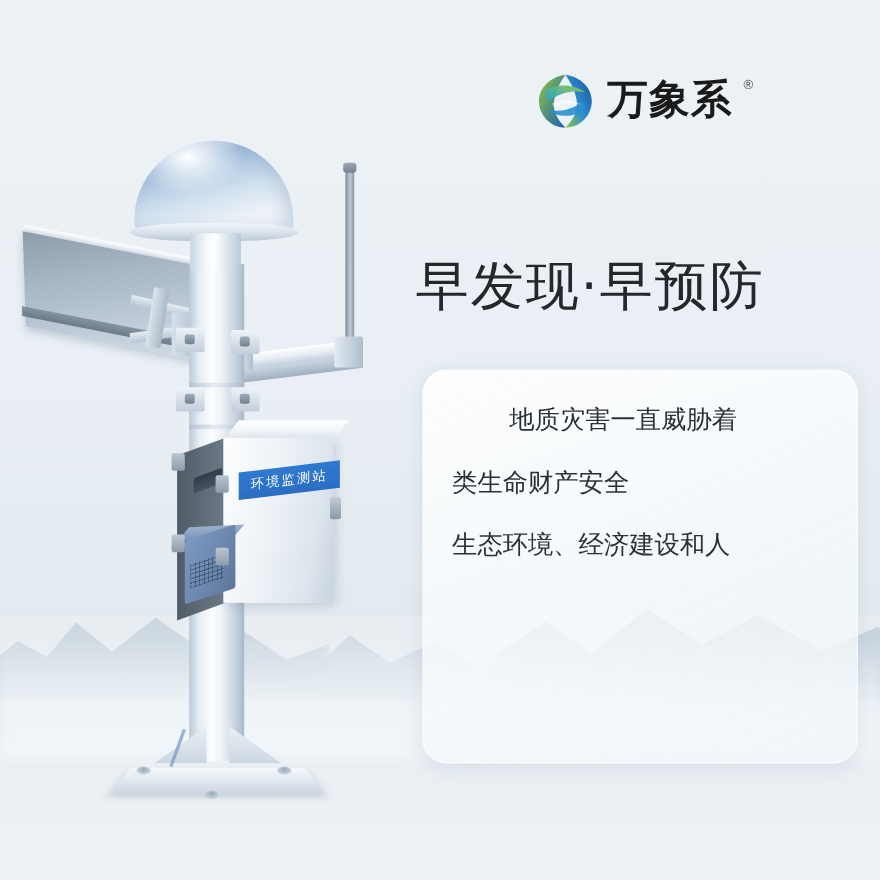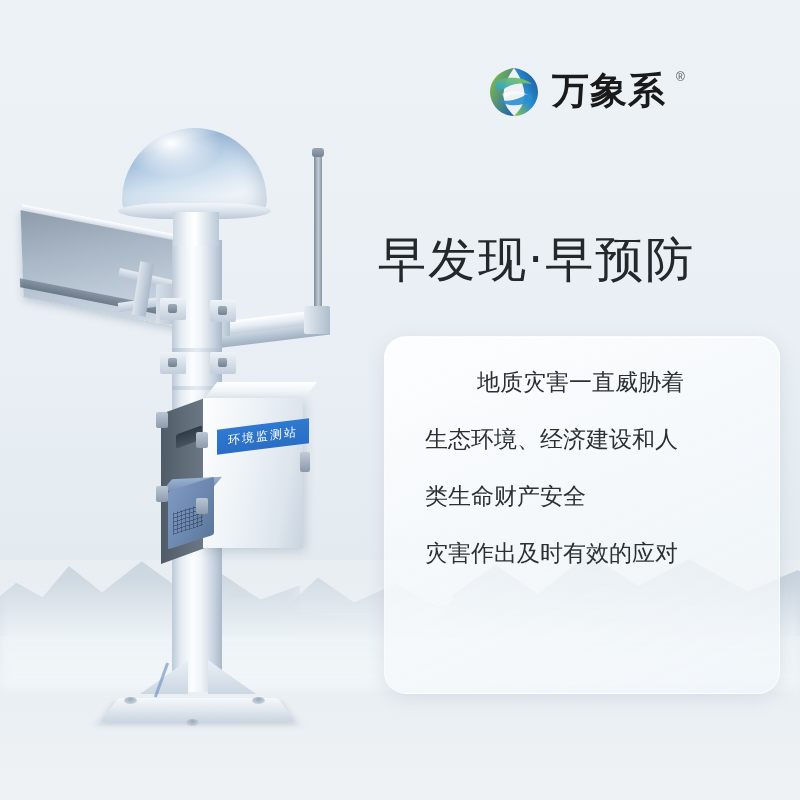--- a/index.html
+++ b/index.html
@@ -305,21 +305,21 @@
     position:absolute; left:14px; top:336px; width:396px; height:358px;
     border-radius:22px;
     background:linear-gradient(155deg,rgba(255,255,255,.88) 0%,rgba(248,251,253,.80) 45%,rgba(241,246,250,.74) 100%);
     box-shadow:0 4px 18px rgba(120,145,170,.18), inset 0 1px 0 rgba(255,255,255,.9);
     border:1px solid rgba(255,255,255,.55);
     padding:34px 26px 0 26px;
   }
   .card p {
     font-family:"DejaVu Sans","Liberation Sans",sans-serif;
     font-size:23px; color:#2b3034; line-height:1.0;
-    margin-bottom:34px; white-space:nowrap;margin-left:14px;
+    margin-bottom:34px; white-space:nowrap;
   }
   .ind { padding-left:52px; }
   .ind2 { padding-left:38px; }
 </style>
 </head>
 <body>
 
 <div id="poster">
 
   <div class="sky"></div>
@@ -419,18 +419,17 @@
       </span>
       <span class="brand-name">万象系</span>
       <span class="brand-r">®</span>
     </div>
 
 
     <div class="headline">早发现·早预防</div>
 
     <div class="card">
       <p class="ind">地质灾害一直威胁着</p>
+      <p>类生命财产安全</p>
       <p>生态环境、经济建设和人</p>
-      <p>类生命财产安全</p>
-      <p>灾害作出及时有效的应对</p>
     </div>
   </div>
 </div>
 
 </body></html>

